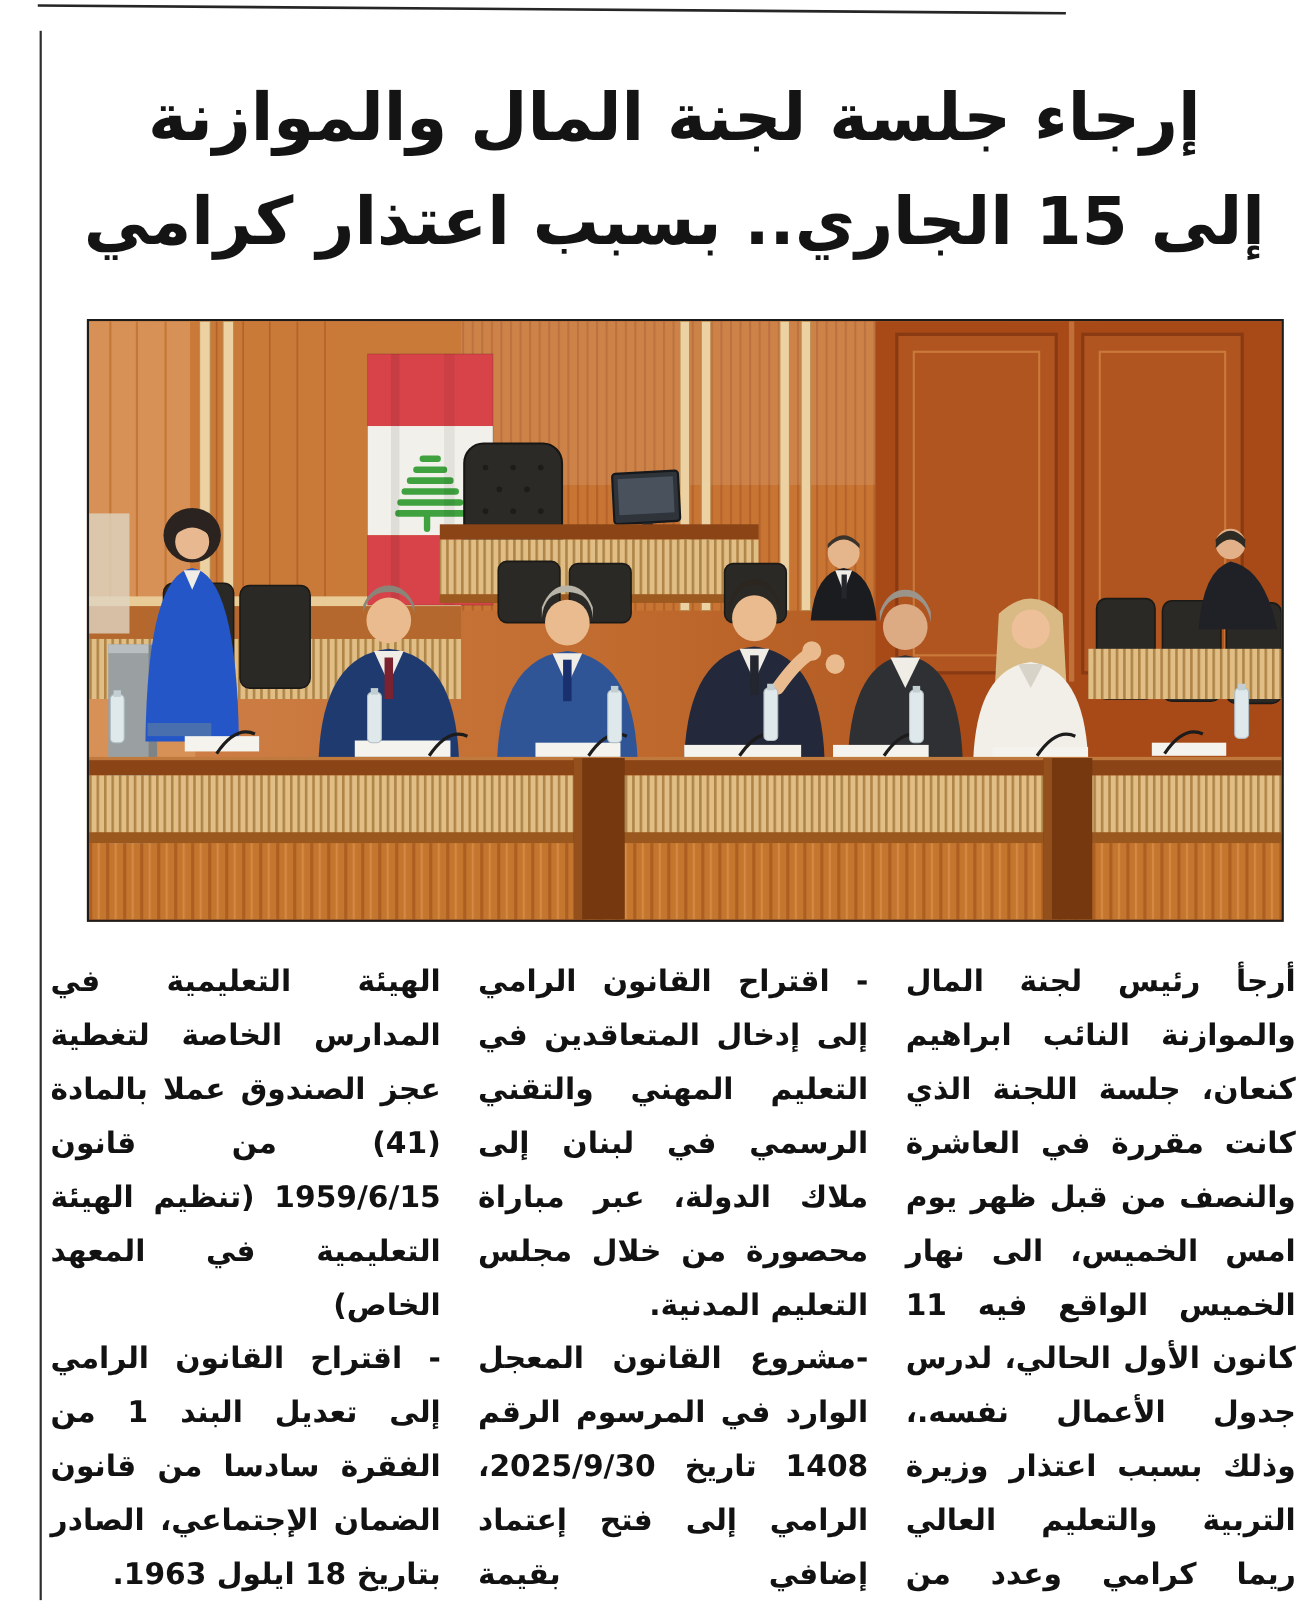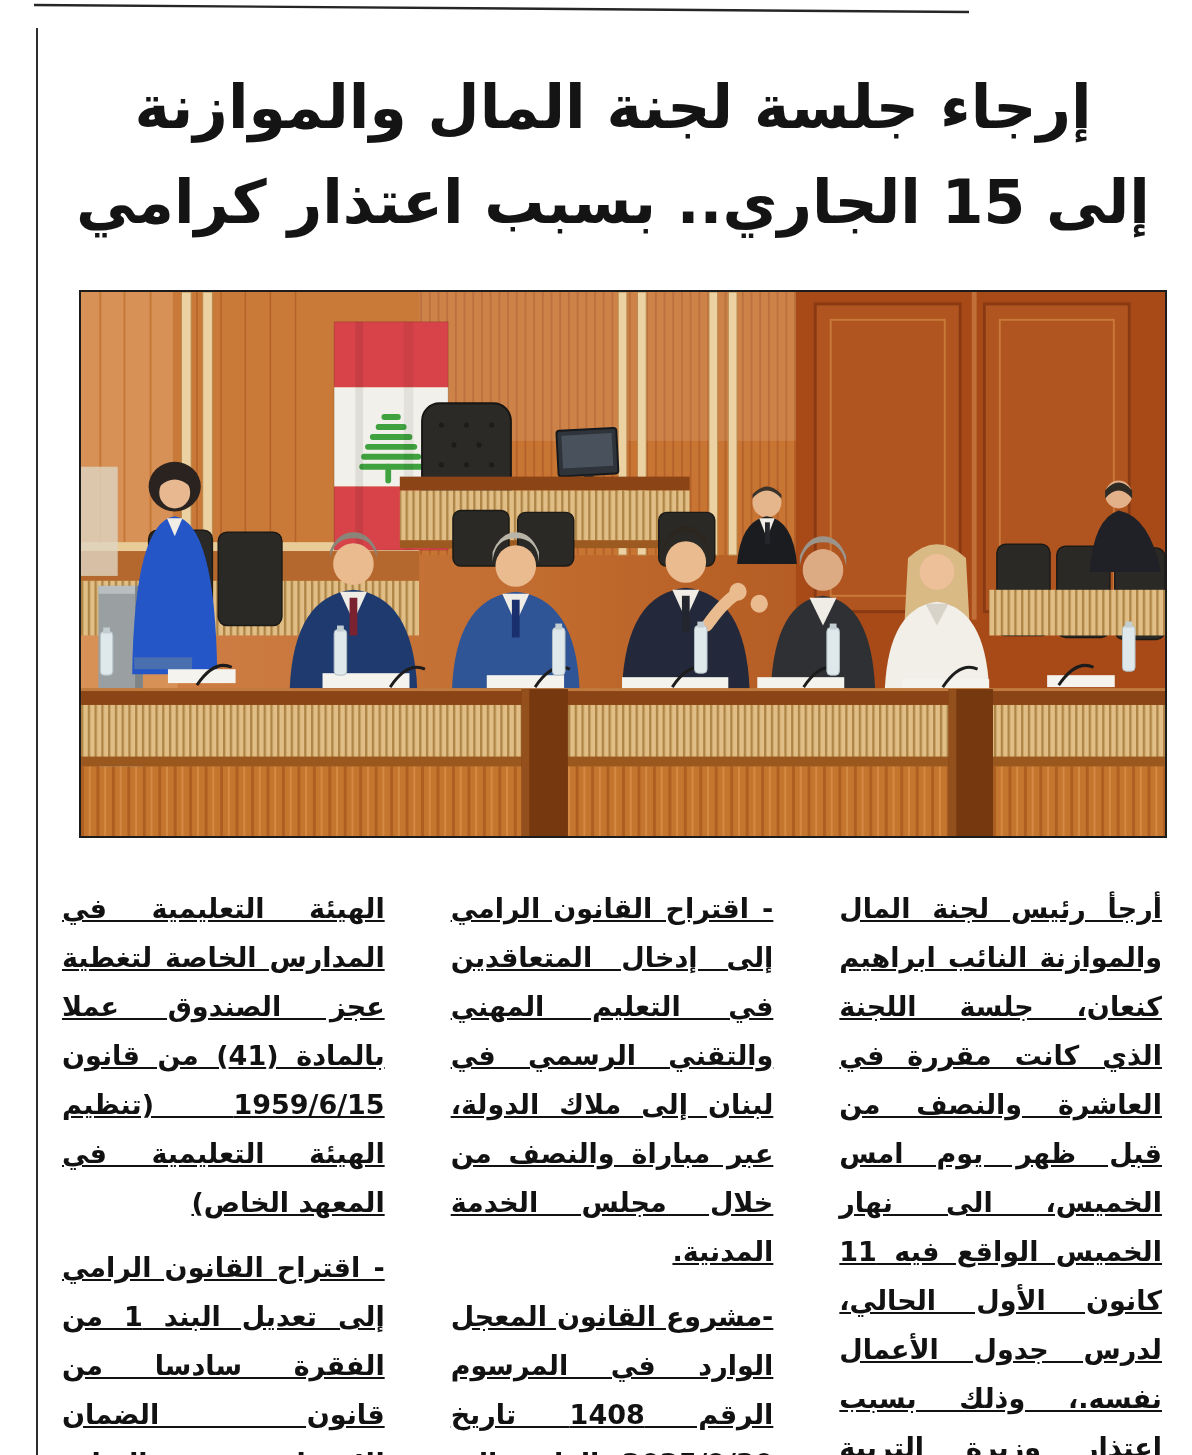--- a/index.html
+++ b/index.html
@@ -36,21 +36,21 @@
     gap:34px;
     margin:30px 14px 0 12px;
   }
   .col{
     flex:1 1 0;
     font-size:27px;
     font-weight:bold;
     line-height:49px;
     text-align:justify;
   }
-  .col p{margin:16px;text-decoration:underline;}
+  .col p{margin:0;}
 </style>
 </head>
 <body>
 
 <div class="page">
 
   <div class="edge-top">
     <svg width="940" height="12" viewBox="0 0 940 12">
         <line x1="0" y1="2" x2="935" y2="9" stroke="#262626" stroke-width="2.4"></line>
       </svg>
@@ -296,23 +296,23 @@
         <rect x="898" y="400" width="8" height="148" fill="#93501c"></rect>
       </g>
     </svg>
   </div>
 
   <div class="body-cols">
     <div class="col">
         <p>أرجأ رئيس لجنة المال والموازنة النائب ابراهيم كنعان، جلسة اللجنة الذي كانت مقررة في العاشرة والنصف من قبل ظهر يوم امس الخميس، الى نهار الخميس الواقع فيه 11 كانون الأول الحالي، لدرس جدول الأعمال نفسه.، وذلك بسبب اعتذار وزيرة التربية والتعليم العالي ريما كرامي وعدد من النواب عن حضور جلسة الامس. وكان مقررا ، ان تدرس اللجنة جدول الأعمال الآتي:</p>
       </div>
     <div class="col">
-        <p>- اقتراح القانون الرامي إلى إدخال المتعاقدين في التعليم المهني والتقني الرسمي في لبنان إلى ملاك الدولة، عبر مباراة والنصف من خلال مجلس الخدمة المدنية.</p>
+        <p>- اقتراح القانون الرامي إلى إدخال المتعاقدين في التعليم المهني والتقني الرسمي في لبنان إلى ملاك الدولة، عبر مباراة محصورة من خلال مجلس التعليم المدنية.</p>
         <p>-مشروع القانون المعجل الوارد في المرسوم الرقم 1408 تاريخ 2025/9/30، الرامي إلى فتح إعتماد إضافي بقيمة ⁦/200،000،000،000/⁩ ليرة لبنانية في الموازنة العامة لعام 2025 لإعطاء مساهمة مالية إلى صندوق التعويضات لأفراد</p>
       </div>
     <div class="col">
         <p>الهيئة التعليمية في المدارس الخاصة لتغطية عجز الصندوق عملا بالمادة (41) من قانون 1959/6/15 (تنظيم الهيئة التعليمية في المعهد الخاص)</p>
-        <p>- اقتراح القانون الرامي إلى تعديل البند 1 من الفقرة سادسا من قانون الضمان الإجتماعي، الصادر بتاريخ 49 ايلول 1963.</p>
+        <p>- اقتراح القانون الرامي إلى تعديل البند 1 من الفقرة سادسا من قانون الضمان الإجتماعي، الصادر بتاريخ 18 ايلول 1963.</p>
         <p>- اقتراح القانون الرامي إلى تعديل احكام المادة (4/ثانيا) من القانون الرقم 289 تاريخ 2014/4/30 (نظام وتنظيم الدفاع المدني).</p>
       </div>
   </div>
 
 </div>
 
 </body></html>

